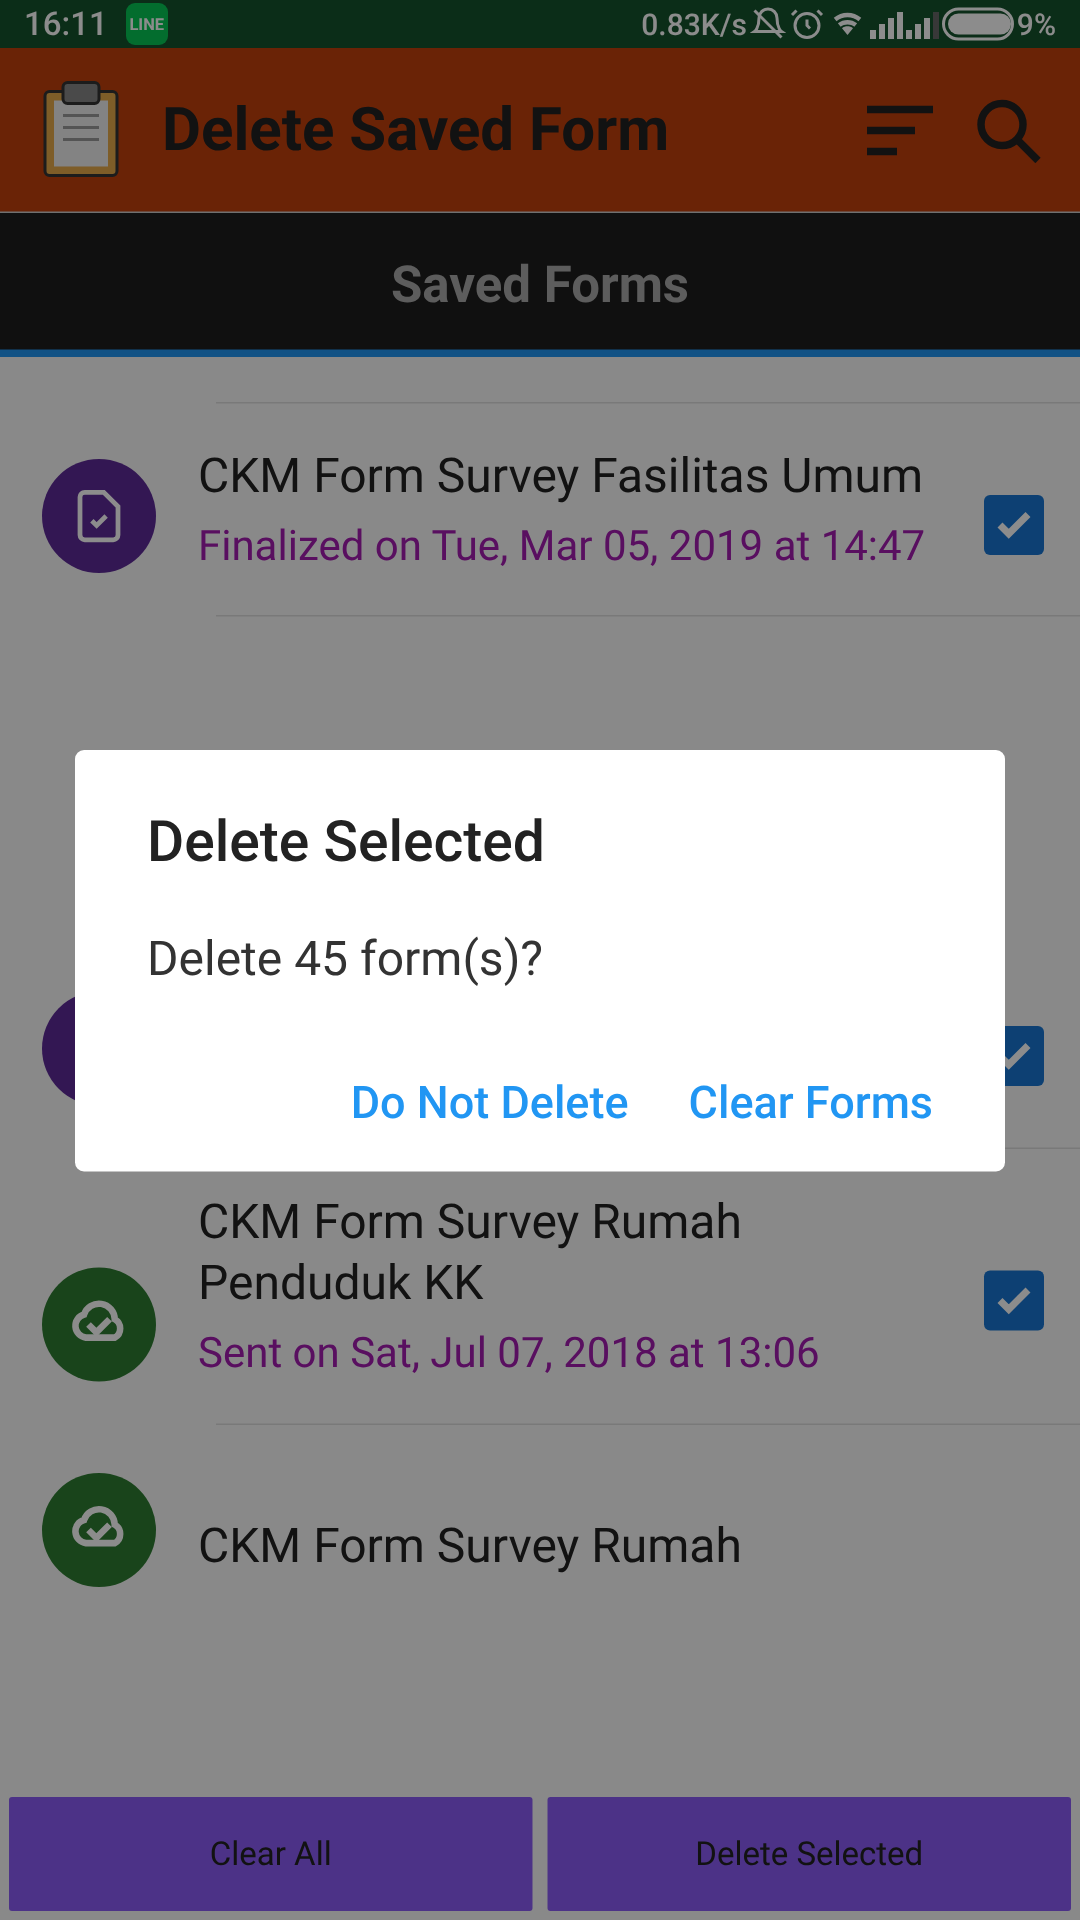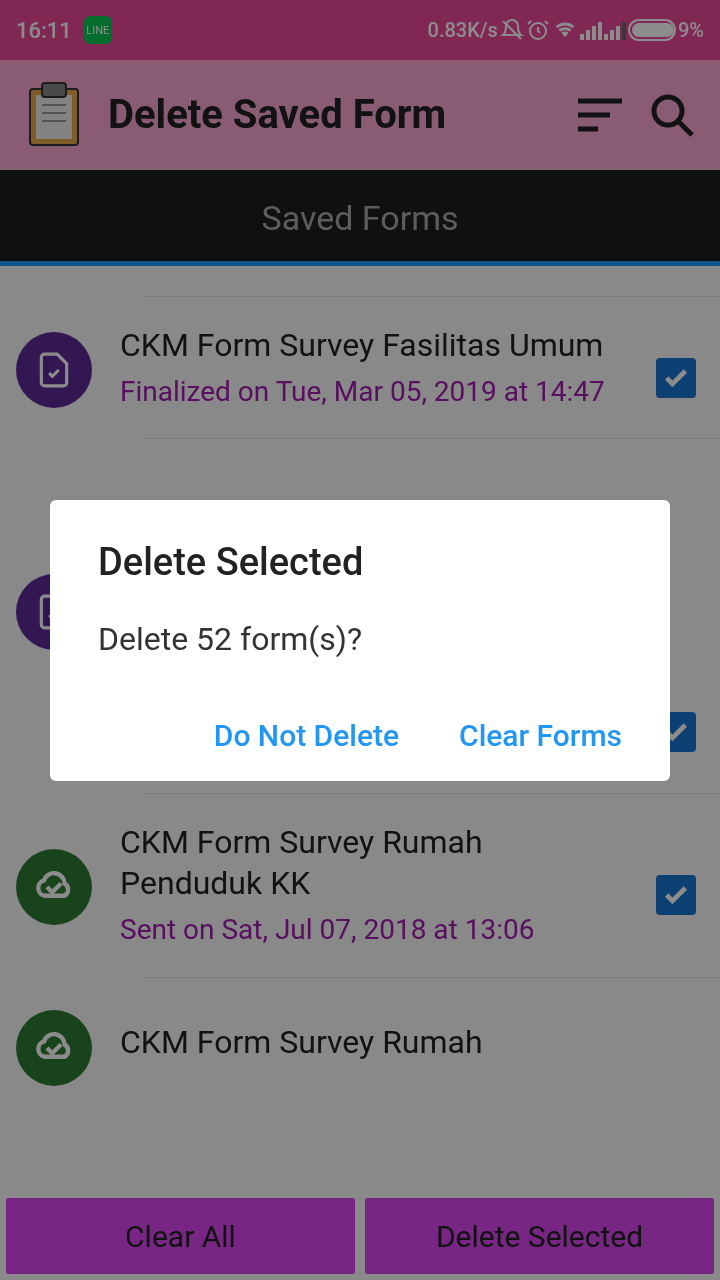--- a/index.html
+++ b/index.html
@@ -1,48 +1,48 @@
 <!DOCTYPE html>
 <html><head>
 <meta charset="utf-8">
 <style>
 *{margin:0;padding:0;box-sizing:border-box;font-family:Roboto,Arial,sans-serif}
 body{width:720px;height:1280px;background:#fafafa;position:relative;overflow:hidden}
-.status-bar{height:60px;background:#ec4899;color:#fff;display:flex;align-items:center;padding:0 16px;font-size:22px;font-weight:500}
+.status-bar{height:32px;background:#14532d;color:#fff;display:flex;align-items:center;padding:0 16px;font-size:22px;font-weight:500}
 .status-left{display:flex;align-items:center;gap:12px}
-.line-icon{width:28px;height:28px;background:#06c755;border-radius:6px;display:flex;align-items:center;justify-content:center;font-size:11px;font-weight:normal;color:#fff}
+.line-icon{width:28px;height:28px;background:#06c755;border-radius:6px;display:flex;align-items:center;justify-content:center;font-size:11px;font-weight:bold;color:#fff}
 .status-right{margin-left:auto;display:flex;align-items:center;gap:2px;font-size:20px}
 .status-icon{display:inline-flex}
 .battery{width:48px;height:22px;border:2px solid #fff;border-radius:12px;position:relative}
 .battery::after{content:"";position:absolute;left:2px;top:2px;bottom:2px;width:95%;background:#fff;border-radius:8px}
-.app-bar{height:110px;background:#f9a8d4;display:flex;align-items:center;padding:0 24px;gap:24px;border-bottom:1px solid #ccc}
+.app-bar{height:110px;background:#c2410c;display:flex;align-items:center;padding:0 24px;gap:24px;border-bottom:1px solid #ccc}
 .clipboard-icon{width:60px;height:68px;position:relative}
 .app-title{font-size:40px;font-weight:700;color:#222;flex:1}
 .sort-icon,.search-icon{width:48px;height:48px;display:flex;align-items:center;justify-content:center}
 .tabs{height:96px;background:#1e1e1e;display:flex}
-.tab{flex:1;display:flex;align-items:center;justify-content:center;color:#888;font-size:34px;font-weight:400;position:relative}
+.tab{flex:1;display:flex;align-items:center;justify-content:center;color:#888;font-size:34px;font-weight:700;position:relative}
 .tab.active{color:#aaa}
 .tab.active::after{content:"";position:absolute;bottom:0;left:0;right:0;height:5px;background:#2196f3}
 .list{background:#fafafa}
-.list-item-wrapper{display:flex;align-items:center;padding:28px 24px 28px 16px;gap:28px}
+.list-item-wrapper{display:flex;align-items:flex-end;padding:28px 24px 28px 28px;gap:28px}
 .item-icon{width:76px;height:76px;border-radius:50%;flex-shrink:0;display:flex;align-items:center;justify-content:center;margin-top:4px}
 .item-icon.purple{background:#5e2b97}
 .item-icon.green{background:#2e7d32}
 .item-content{flex:1;min-width:0}
 .item-title{font-size:32px;color:#222;line-height:1.3;margin-bottom:6px}
 .item-subtitle{font-size:28px;color:#a21caf;line-height:1.35}
 .checkbox{width:40px;height:40px;background:#1976d2;border-radius:4px;display:flex;align-items:center;justify-content:center;flex-shrink:0;align-self:center;margin-top:20px}
 .divider{height:1px;background:#ddd;margin-left:144px}
 .bottom-bar{position:absolute;bottom:0;left:0;right:0;height:88px;display:flex;gap:10px;padding:6px}
-.bottom-btn{flex:1;background:#d946ef;display:flex;align-items:center;justify-content:center;font-size:30px;color:#222;border-radius:2px}
+.bottom-btn{flex:1;background:#8b5cf6;display:flex;align-items:center;justify-content:center;font-size:22px;color:#222;border-radius:2px}
 .overlay{position:absolute;inset:0;background:rgba(0,0,0,0.45);display:flex;align-items:center;justify-content:center}
 .dialog{width:620px;background:#fff;border-radius:6px;padding:40px 48px 28px}
 .dialog-title{font-size:38px;font-weight:500;color:#222;margin-bottom:36px}
 .dialog-message{font-size:32px;color:#333;margin-bottom:60px}
-.dialog-actions{display:flex;justify-content:flex-end;gap:60px}
+.dialog-actions{display:flex;justify-content:flex-end;gap:40px}
 .dialog-btn{font-size:30px;color:#2196f3;font-weight:500;background:none;border:none}
 .sig-bars{display:inline-flex;align-items:flex-end;gap:2px;height:20px}
 .sig-bars span{width:4px;background:#fff}
 </style>
 </head>
 <body>
 
 <div class="status-bar">
   <div class="status-left">
     <span>16:11</span>
@@ -186,19 +186,19 @@
 </div>
 
 <div class="bottom-bar">
   <div class="bottom-btn">Clear All</div>
   <div class="bottom-btn">Delete Selected</div>
 </div>
 
 <div class="overlay">
   <div class="dialog">
     <div class="dialog-title">Delete Selected</div>
-    <div class="dialog-message">Delete 52 form(s)?</div>
+    <div class="dialog-message">Delete 45 form(s)?</div>
     <div class="dialog-actions">
       <button class="dialog-btn">Do Not Delete</button>
       <button class="dialog-btn">Clear Forms</button>
     </div>
   </div>
 </div>
 
 </body></html>

